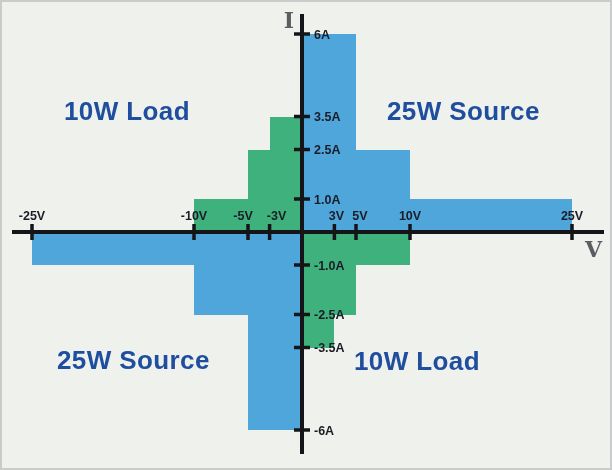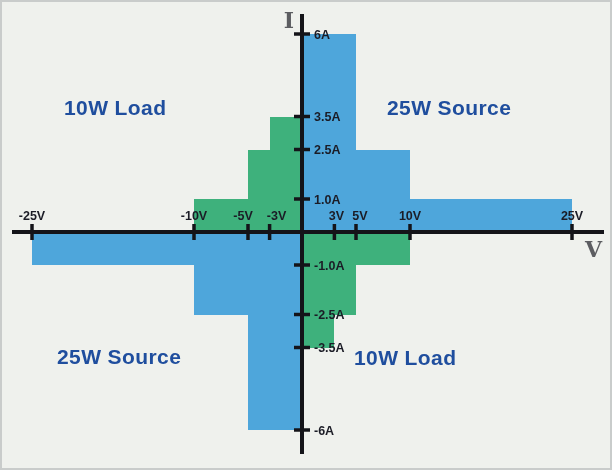--- a/index.html
+++ b/index.html
@@ -15,21 +15,21 @@
   }
   .chart-frame svg {
     position: absolute;
     left: 0; top: 0;
     width: 612px; height: 470px;
     display: block;
   }
   .qlabel {
     position: absolute;
     font-weight: bold;
-    font-size: 21px;
+    font-size: 26px;
     color: #1f4e9e;
     letter-spacing: 0.4px;
     white-space: nowrap;
   }
   .qlabel.tl { left: 62px;  top: 94px; }
   .qlabel.tr { left: 385px; top: 94px; }
   .qlabel.bl { left: 55px;  top: 343px; }
   .qlabel.br { left: 352px; top: 344px; }
 
   .axis-letter {

